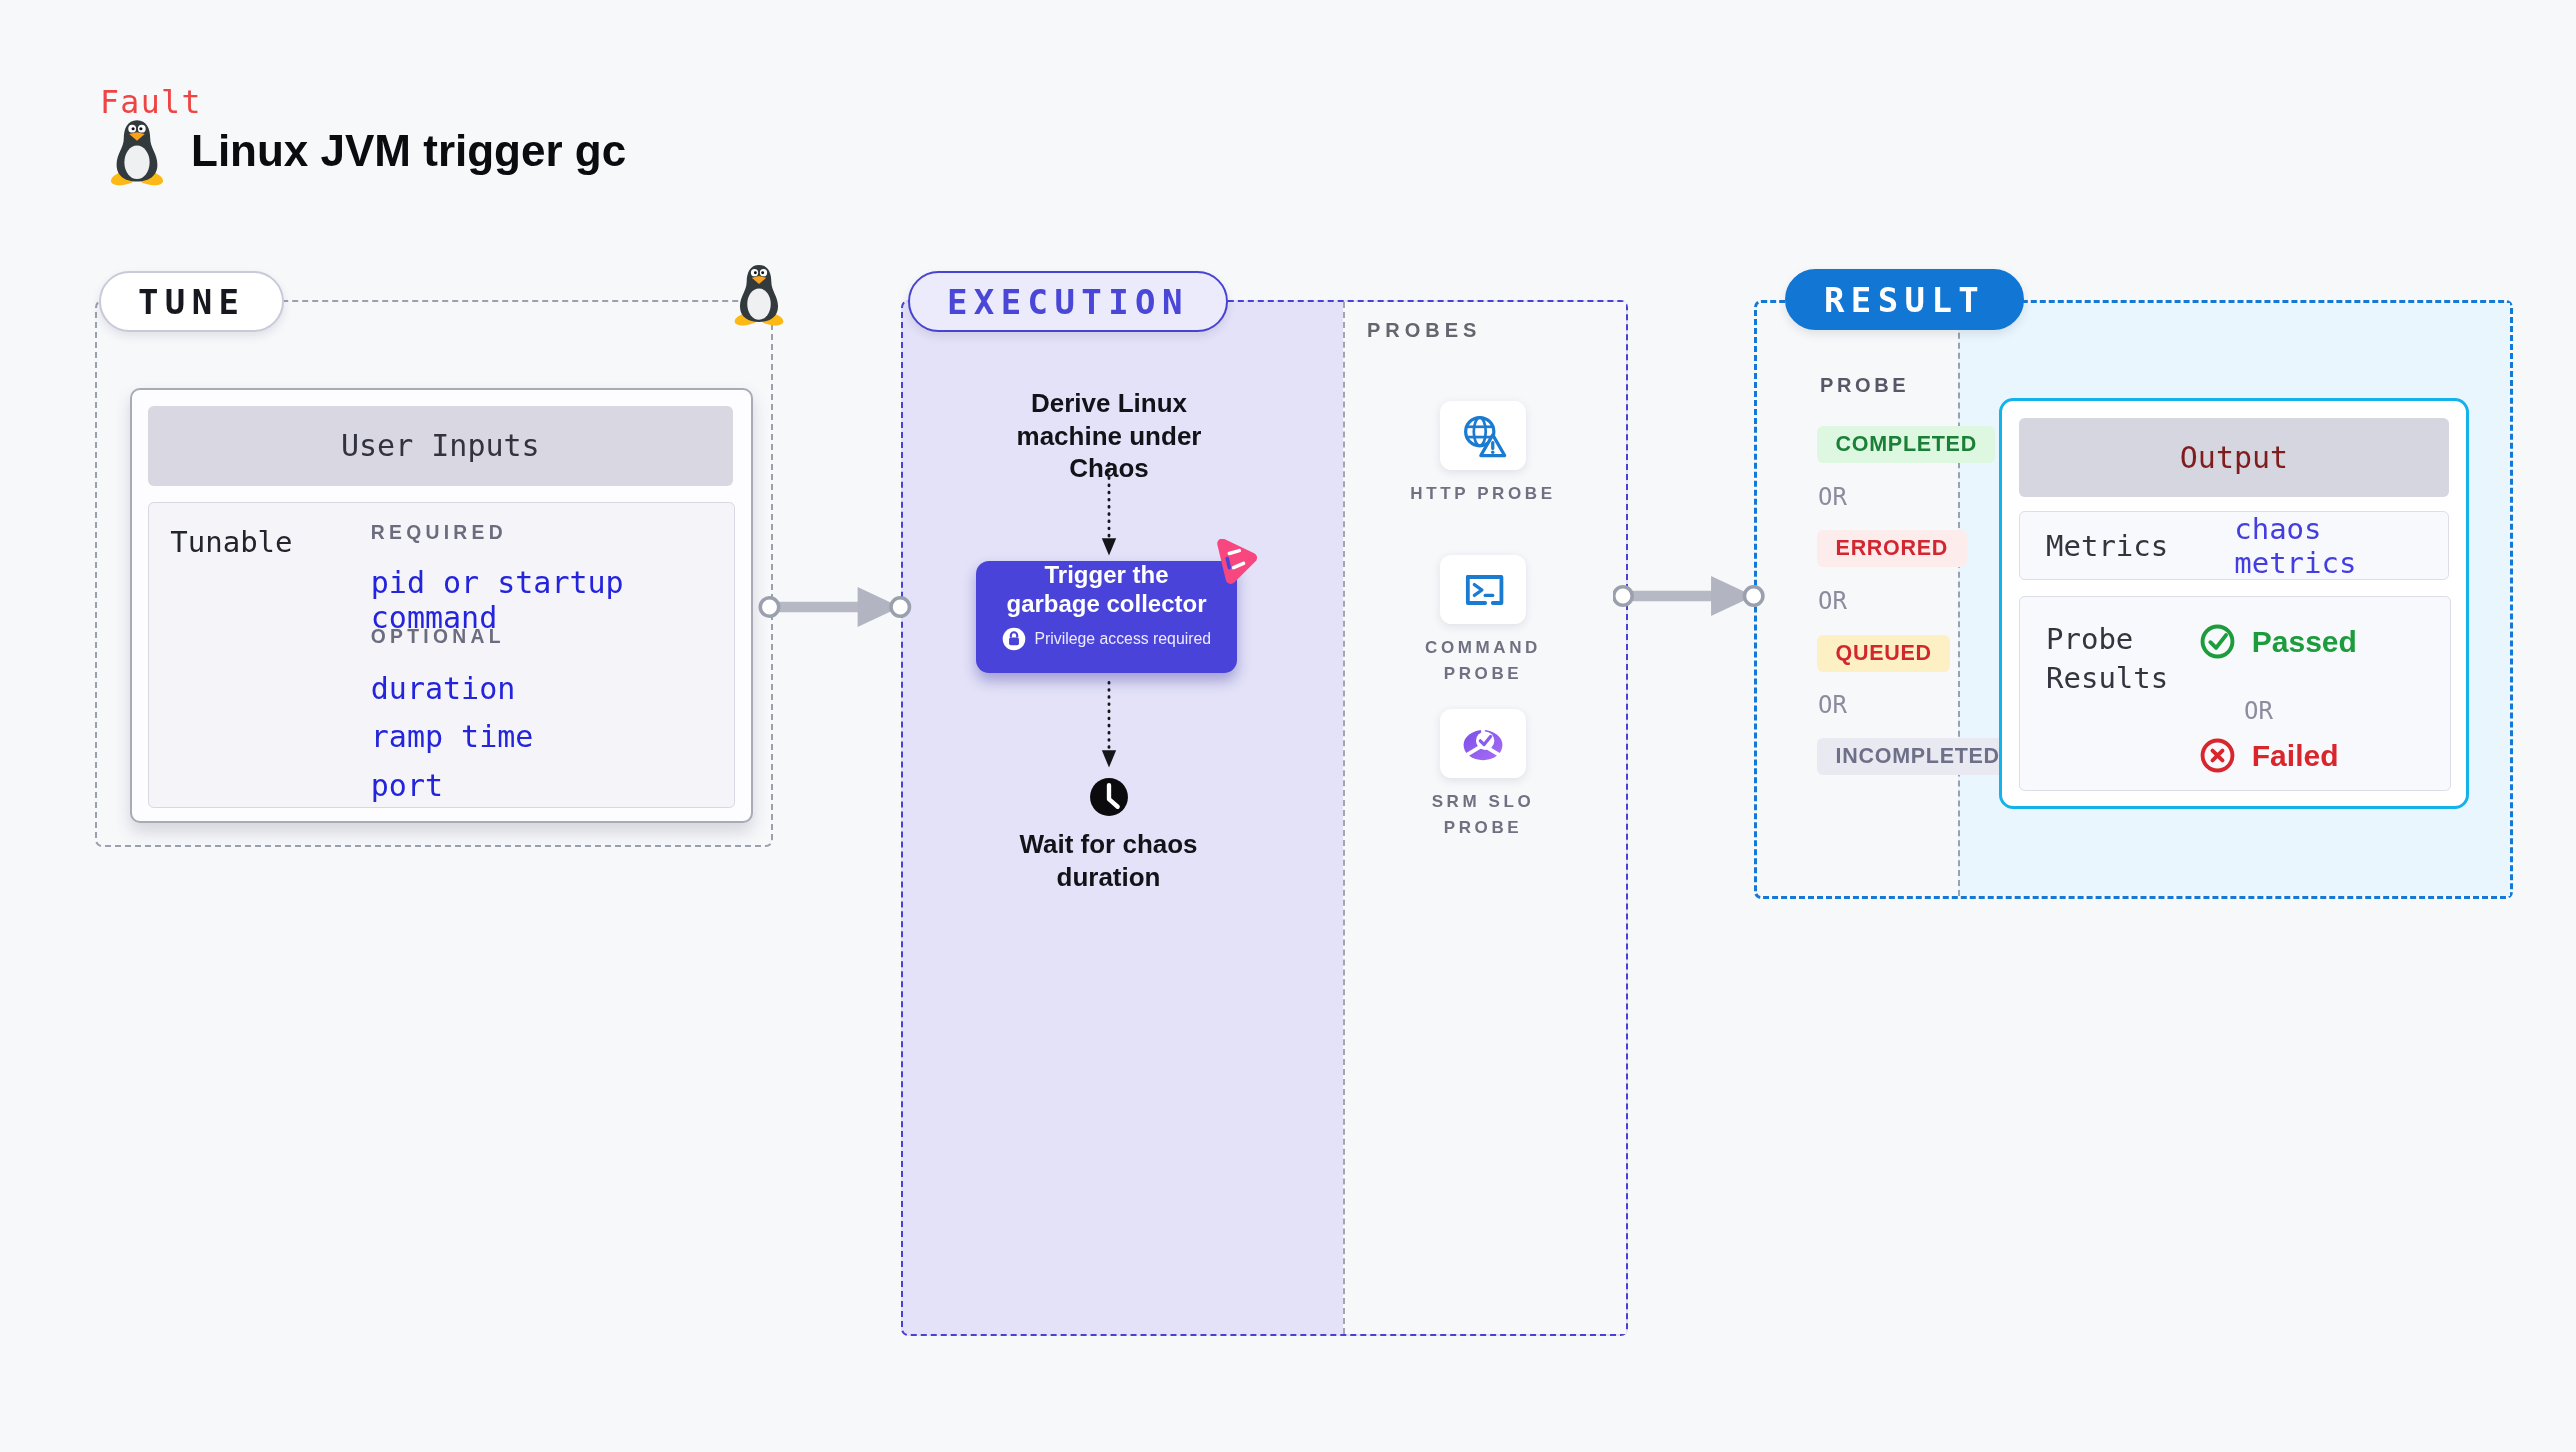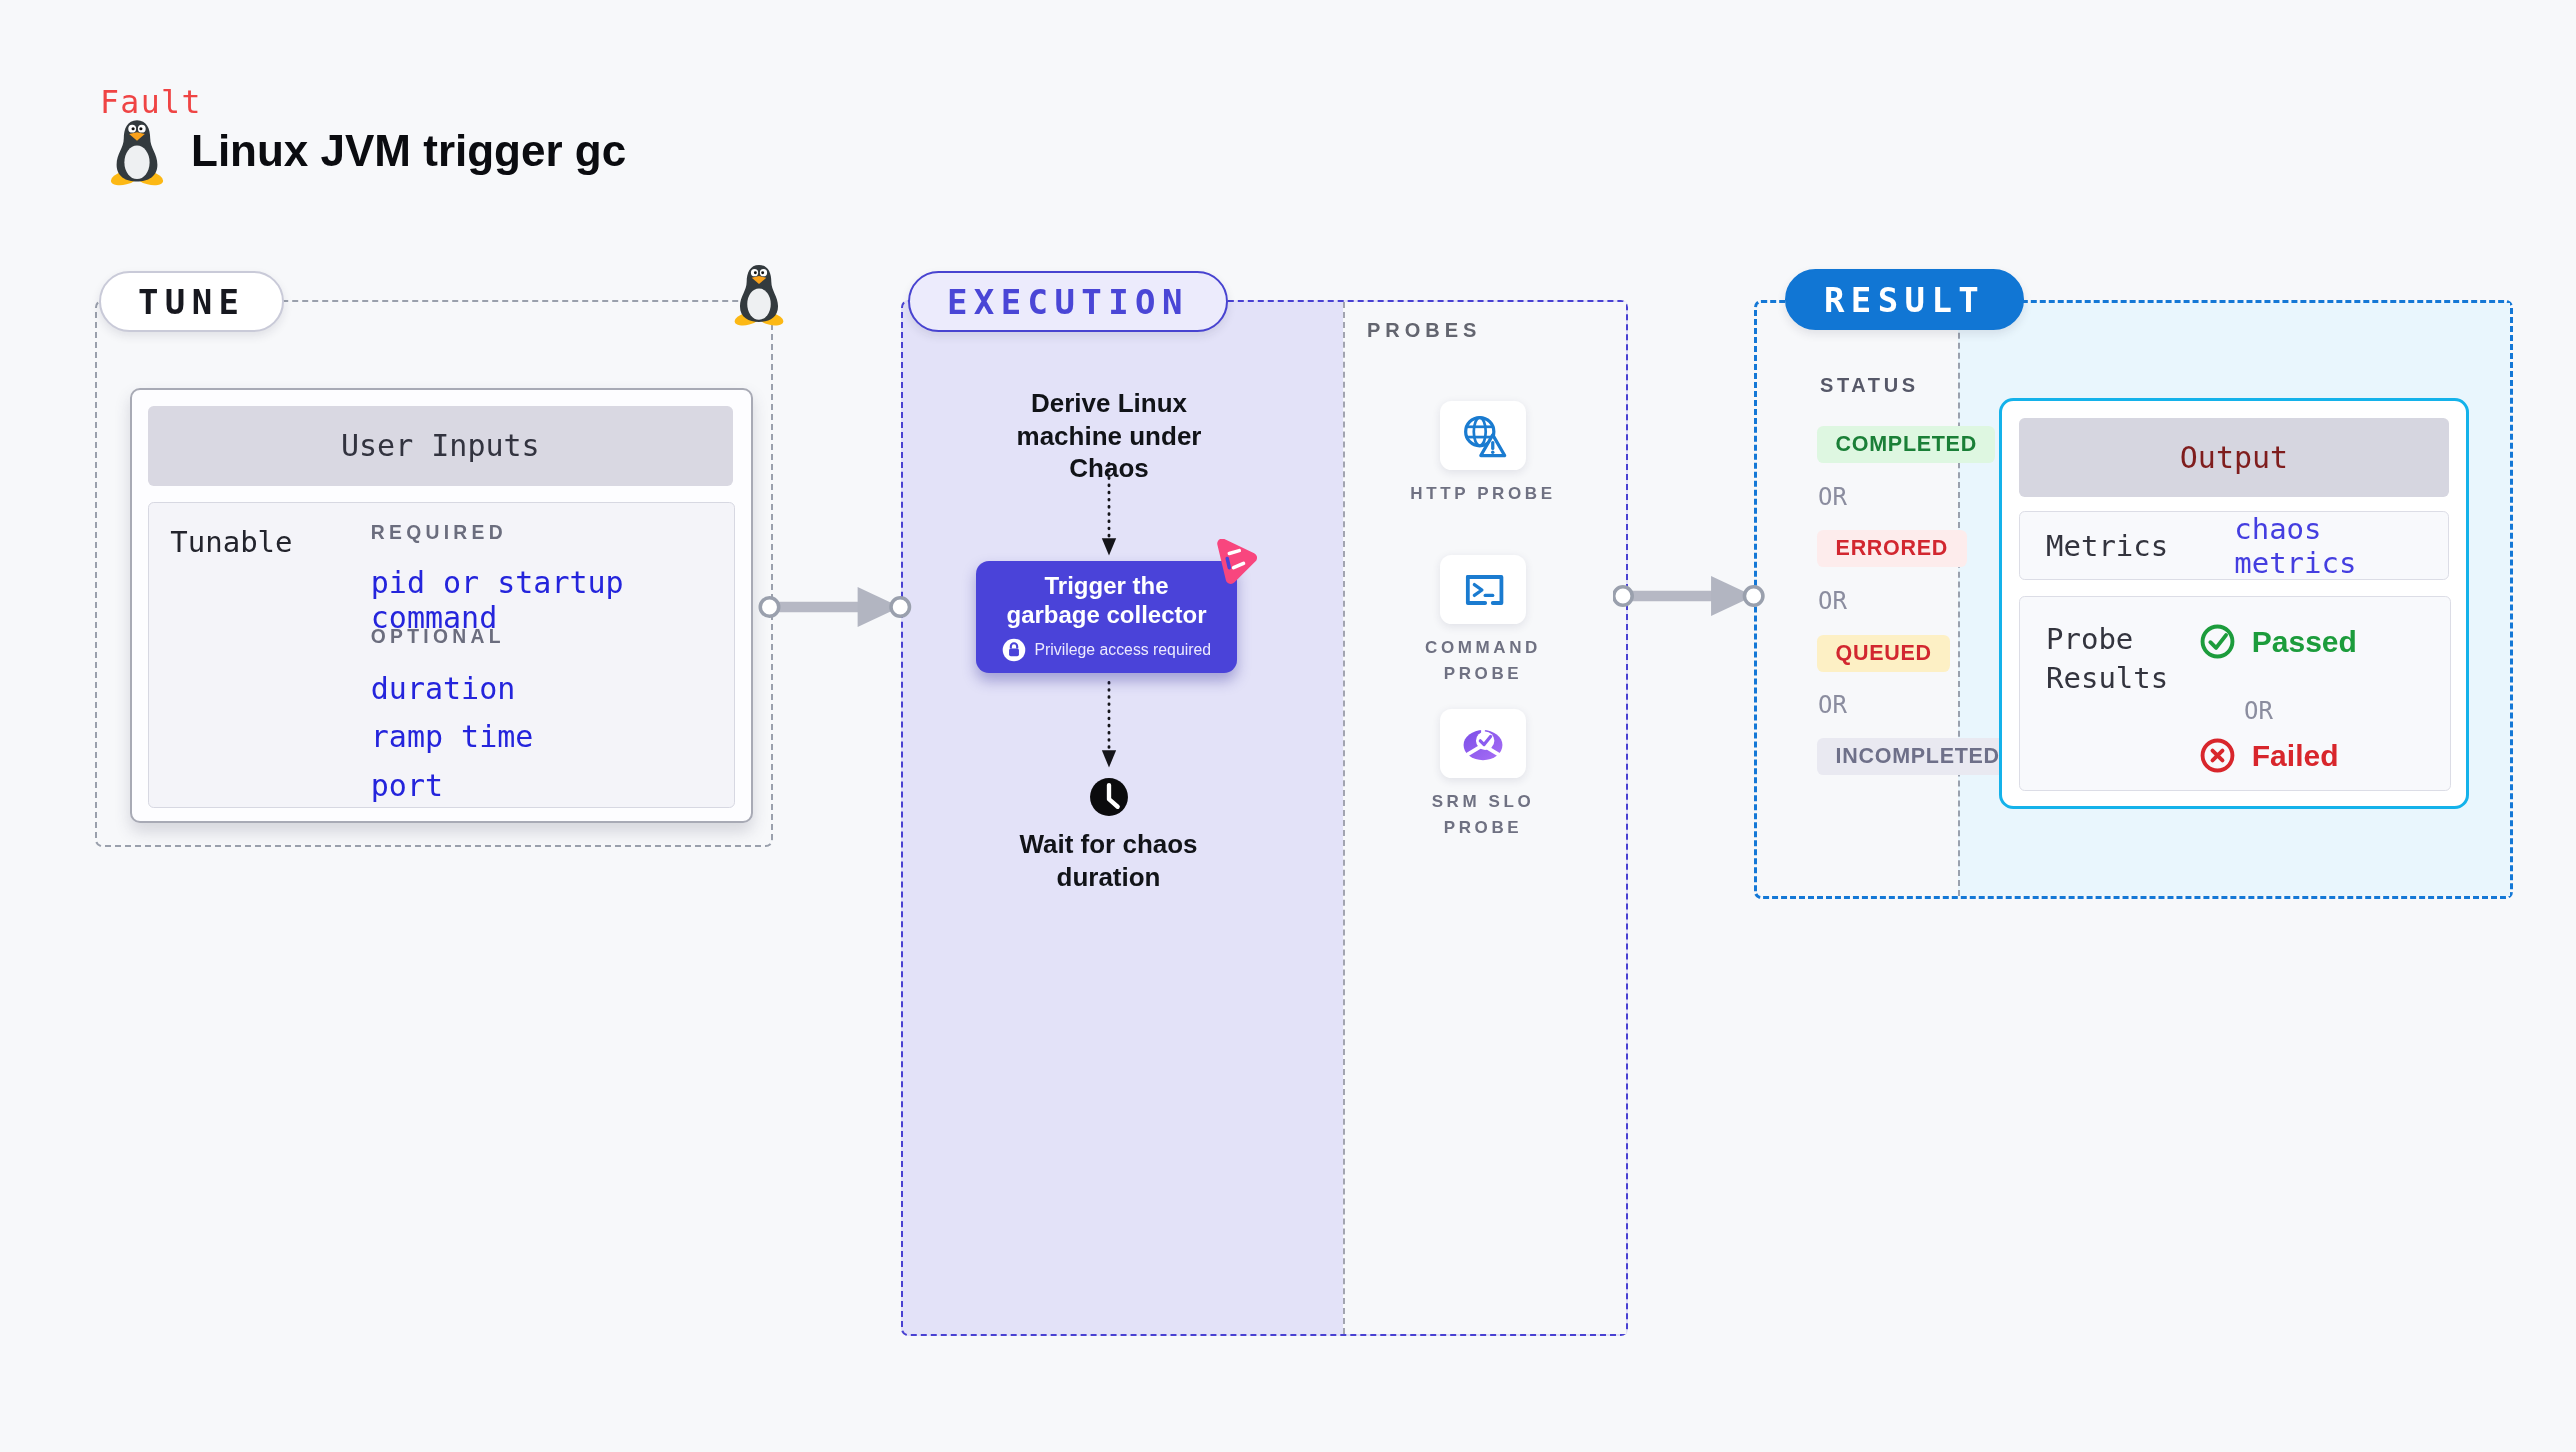--- a/index.html
+++ b/index.html
@@ -35,21 +35,21 @@
   .param-duration{top:168px;}
   .param-ramp{top:216px;}
   .param-port{top:265px;}
 
   
   .exec-box{left:901px;top:300px;width:723px;height:1032px;border:2.9px dashed #4941d2;border-radius:7.2px;background:#e3e2f8;}
   .probes-area{position:absolute;left:440px;top:0;right:0;bottom:0;background:#f7f8fa;border-left:2.1px dashed #a2a4b0;}
   .derive-text{left:980px;top:387px;width:258px;text-align:center;font-size:26px;font-weight:bold;color:#111318;line-height:1.25;}
   .trigger-btn{left:976px;top:561px;width:261px;height:112px;background:#4a43d9;border-radius:13px;
                box-shadow:0 7.2px 14.3px rgba(42,36,150,0.35);display:flex;flex-direction:column;
-               align-items:center;justify-content:center;z-index:3;}
+               align-items:center;z-index:3;}
   .trigger-title{font-size:24px;font-weight:bold;color:#ffffff;text-align:center;line-height:1.2;width:215px;}
   .trigger-badge{display:flex;align-items:center;gap:8.6px;margin-top:8.6px;}
   .trigger-badge-text{font-size:15.8px;color:#eceafe;}
   .wait-text{left:1001px;top:828px;width:215px;text-align:center;font-size:26px;font-weight:bold;color:#111318;line-height:1.25;}
   .chaos-pin{left:1208px;top:539px;z-index:4;}
   .clock-wrap{left:1083px;top:771px;}
 
   
   .probes-label{left:1367px;top:319px;font-size:20px;font-weight:bold;color:#63656f;letter-spacing:5px;}
   .probe-card{left:1440px;width:86px;height:69px;background:#ffffff;border-radius:11.5px;
@@ -265,21 +265,21 @@
     </svg>
   </span>
 
   <div class="abs result-box">
     <div class="output-area"></div>
   </div>
   <div class="abs pill pill-result">
     <span>RESULT</span>
   </div>
 
-  <div class="abs status-label">STATUS</div>
+  <div class="abs status-label">PROBE</div>
   <div class="abs badge badge-completed">COMPLETED</div>
   <div class="abs or-status or-1 mono">OR</div>
   <div class="abs badge badge-errored">ERRORED</div>
   <div class="abs or-status or-2 mono">OR</div>
   <div class="abs badge badge-queued">QUEUED</div>
   <div class="abs or-status or-3 mono">OR</div>
   <div class="abs badge badge-incompleted">INCOMPLETED</div>
 
   <div class="abs output-card">
     <div class="abs output-header mono">Output</div>

